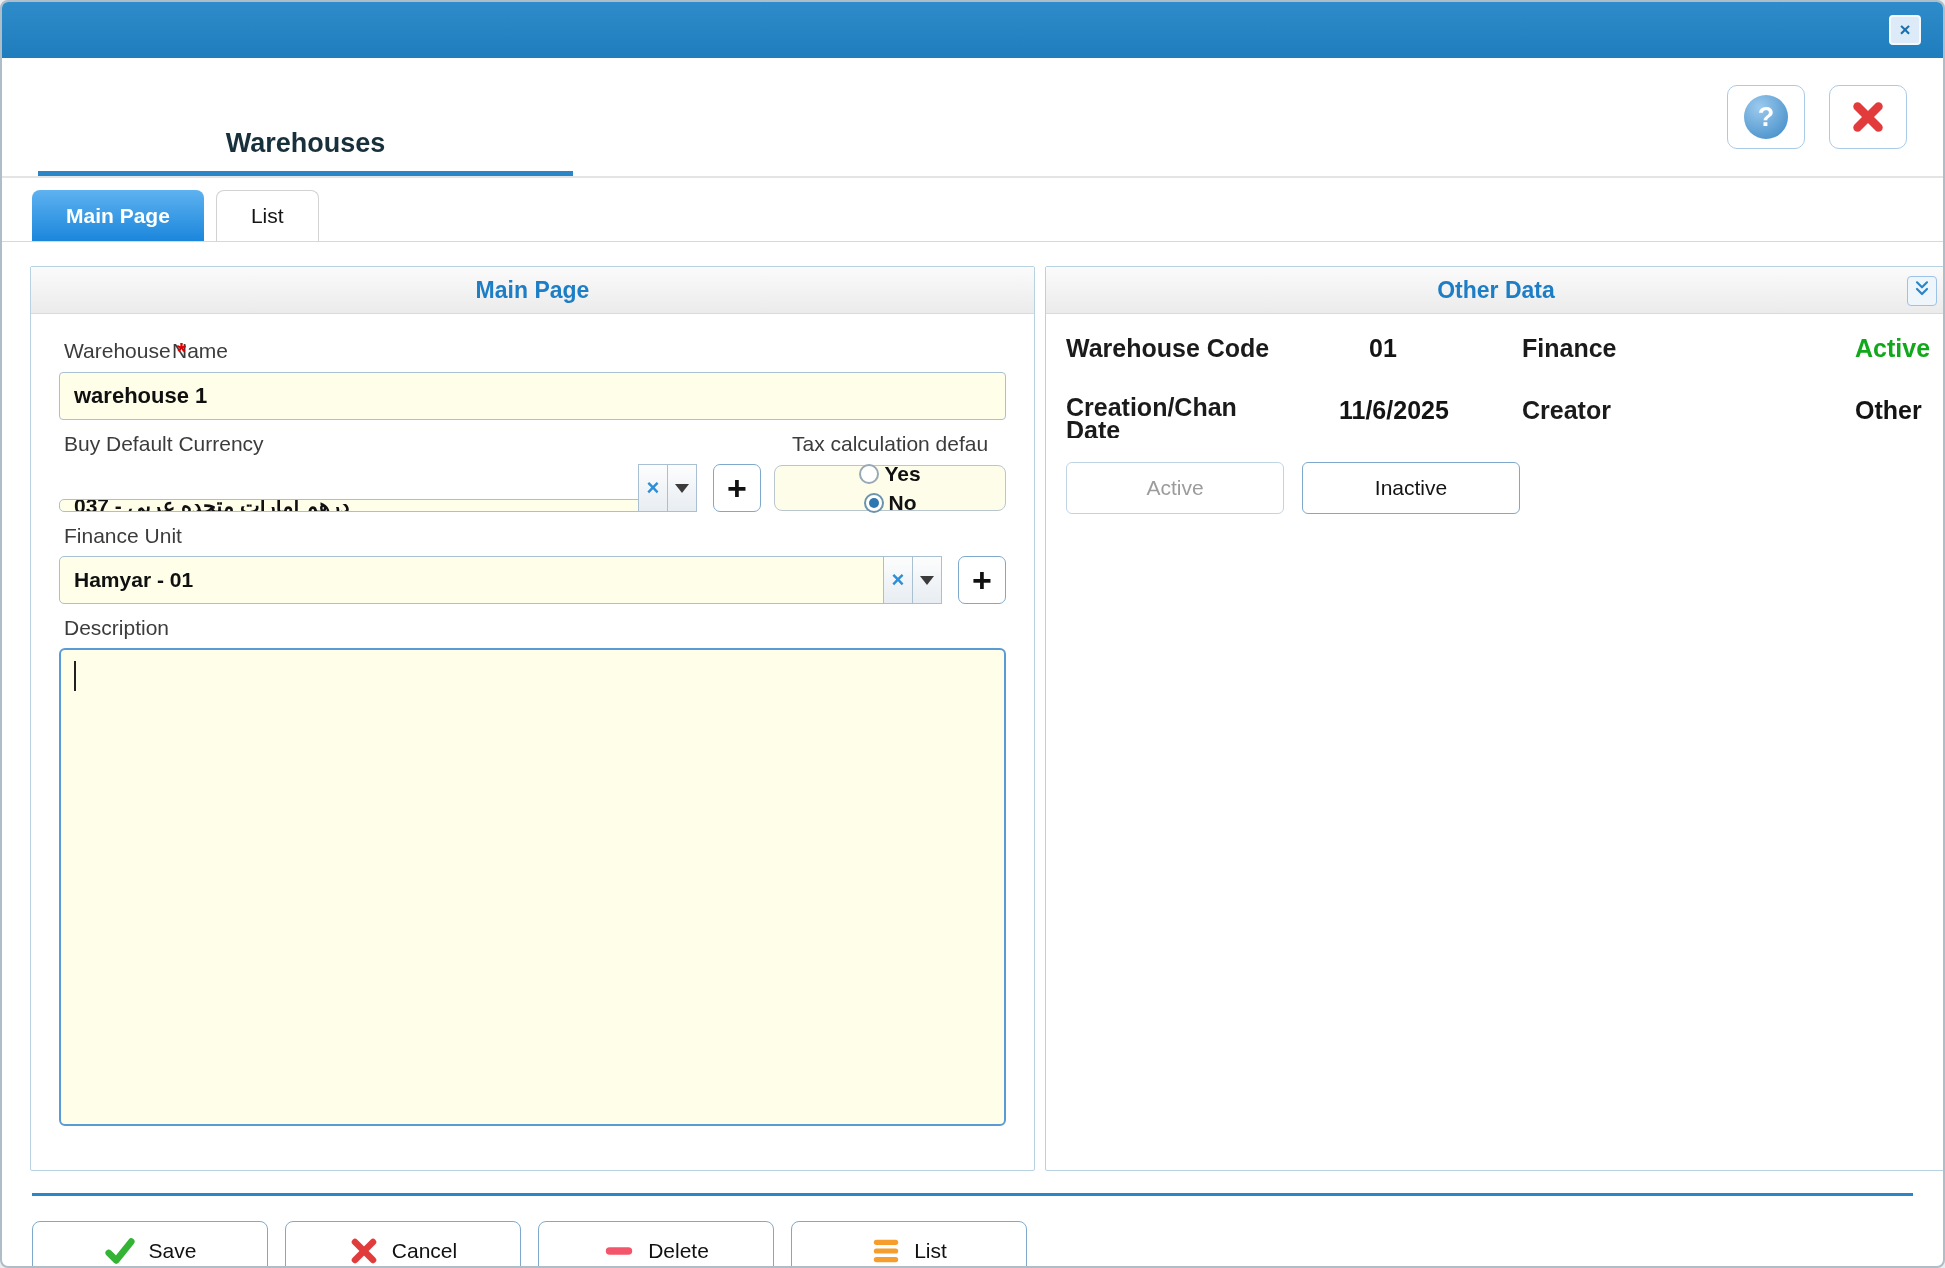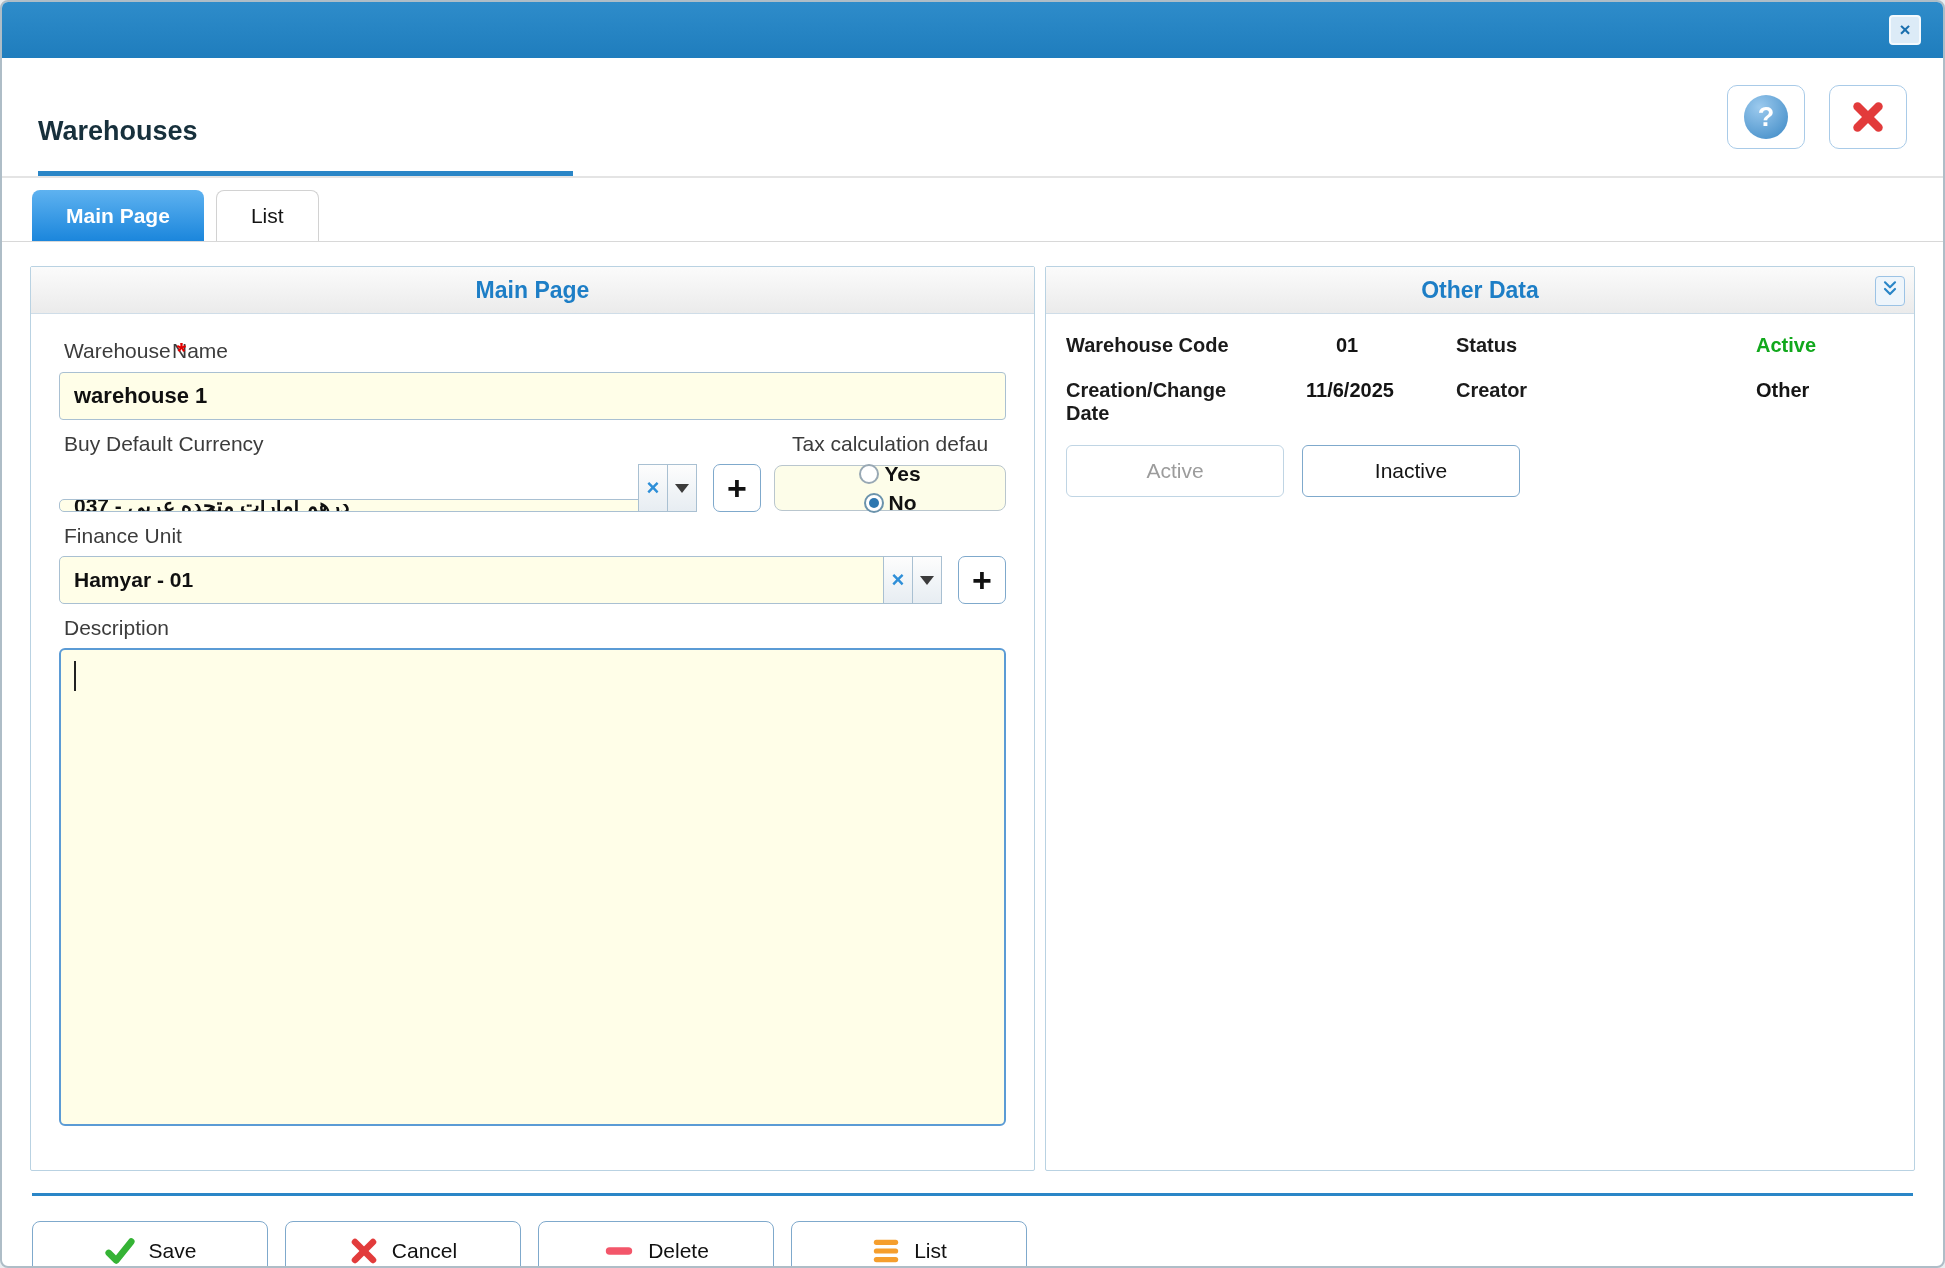--- a/index.html
+++ b/index.html
@@ -37,22 +37,22 @@
   .header {
     height: 120px;
     display: flex; justify-content: space-between; align-items: center;
     padding: 0 36px 0 36px;
     border-bottom: 2px solid #e4e4e4;
     background: #fff;
   }
   .title-wrap {
     align-self: flex-end;
     width: 535px;
-    text-align: left;
-    padding-bottom: 24px;
+    text-align: center;
+    padding-bottom: 12px;
     border-bottom: 5px solid #2a86c7;
     margin-top: 31px;
   }
   .page-title { font-size: 27px; font-weight: bold; color: #17303c; }
   .req {
     color: #e00000; font-weight: bold; font-size: 24px;
     position: relative; z-index: 2; top: 2px;
     margin: 0 -14px 0 6px;
   }
   .header-buttons { display: flex; gap: 24px; }
@@ -215,22 +215,23 @@
   .caret-line {
     position: absolute; left: 13px; top: 11px;
     width: 2px; height: 30px; background: #222;
   }
   
   .od-body { padding: 20px 16px 0 20px; }
   .od-grid {
     display: grid;
     grid-template-columns: 240px 150px 300px auto;
     row-gap: 22px;
-    font-size: 20px;
+    font-size: 25px;
     align-items: start;
+    gap: 33px;
   }
   .od-label { font-weight: 600; color: #1b1b1b; }
   .od-label.narrow {
     max-width: 170px; line-height: 23px;
     height: 42px; overflow: hidden;
   }
   .od-value { font-weight: 600; color: #141414; }
   .od-value.indent { padding-left: 30px; }
   .od-value.green { color: #11a81c; }
   .od-buttons { display: flex; gap: 18px; margin-top: 24px; }
@@ -374,21 +375,21 @@
               <polyline points="6,4 12,10 18,4" stroke="#2a86c7" stroke-width="2.6" stroke-linecap="round" stroke-linejoin="round"></polyline>
               <polyline points="6,12 12,18 18,12" stroke="#2a86c7" stroke-width="2.6" stroke-linecap="round" stroke-linejoin="round"></polyline>
             </svg>
           </span>
         </div>
       </div>
       <div class="od-body">
         <div class="od-grid">
           <div class="od-label">Warehouse Code</div>
           <div class="od-value indent">01</div>
-          <div class="od-label">Status</div>
+          <div class="od-label">Finance</div>
           <div class="od-value green">Active</div>
 
           <div class="od-label narrow">Creation/Change Date</div>
           <div class="od-value">11/6/2025</div>
           <div class="od-label">Creator</div>
           <div class="od-value">Other</div>
         </div>
         <div class="od-buttons">
           <div class="od-btn disabled">Active</div>
           <div class="od-btn normal">Inactive</div>

